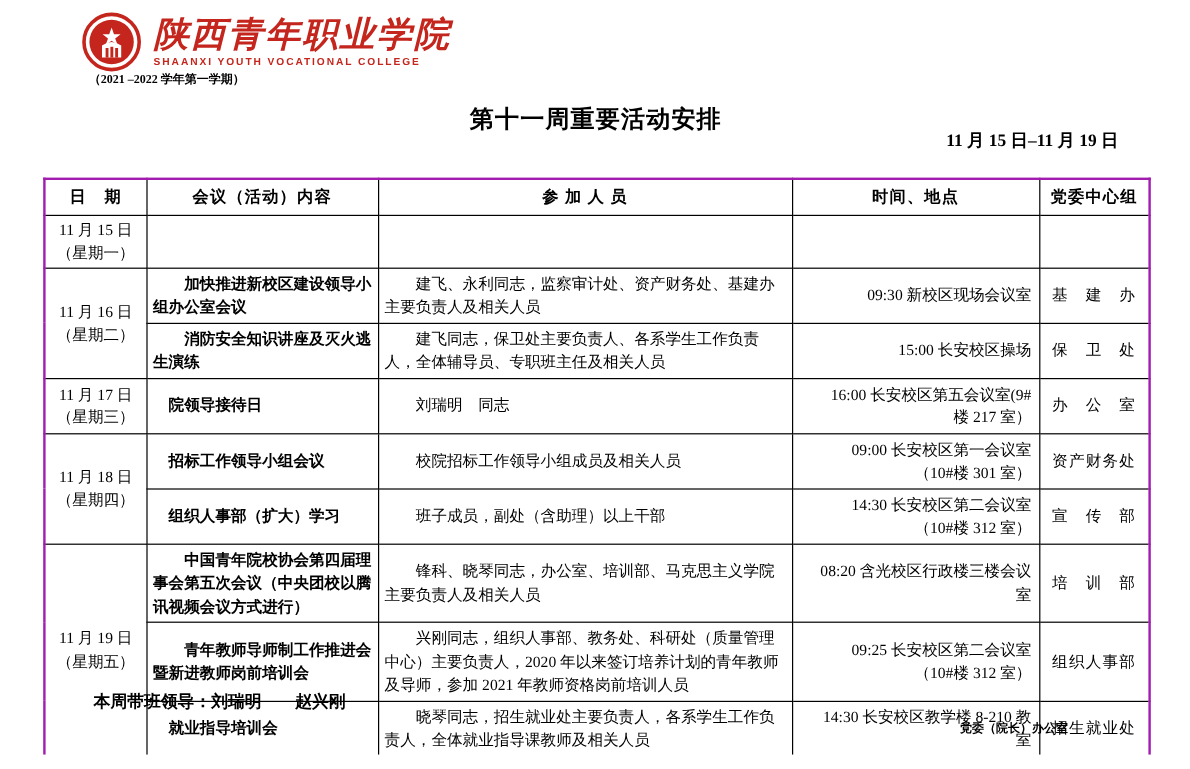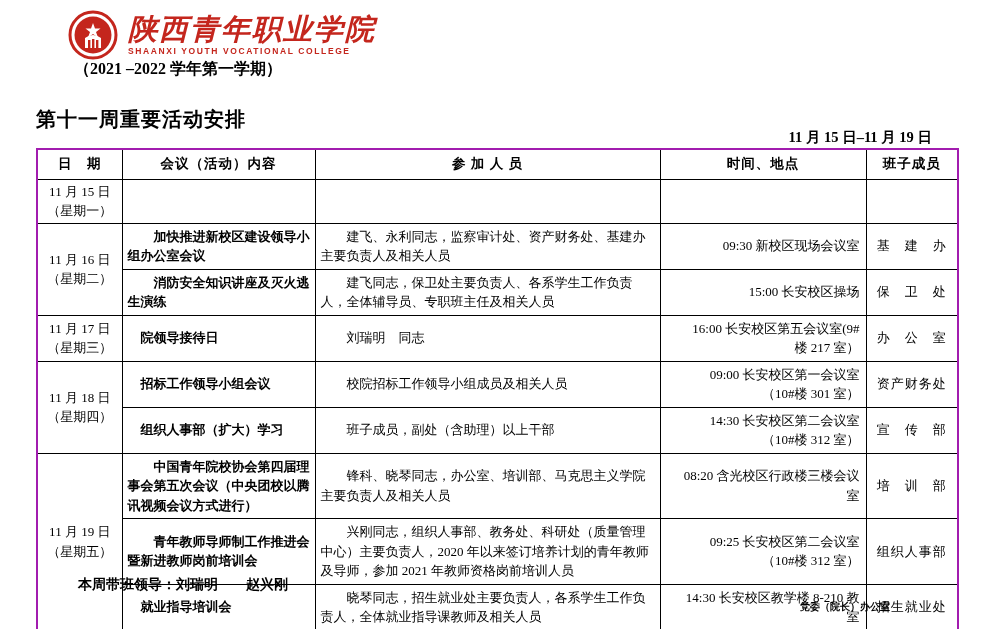--- a/index.html
+++ b/index.html
@@ -35,36 +35,35 @@
     font-family: "Liberation Sans", sans-serif;
     font-size: 8.5px;
     color: #c4261d;
     letter-spacing: 1.6px;
     margin-top: 2px;
     font-weight: bold;
   }
   .semester {
     position: absolute;
     left: 74px; top: 59px;
-    font-size: 16px;
+    font-size: 10px;
     font-weight: bold;
   }
   .doc-title {
     position: absolute;
     left: 36px; top: 86px;
     width: 921px;
-    text-align: left;
+    text-align: center;
     font-size: 20px;
     font-weight: bold;
     letter-spacing: 1px;
-    margin-top: 20px;
   }
   .date-range {
     position: absolute;
-    right: 60px; top: 128px;
+    right: 60px; top: 108px;
     font-size: 14.5px;
     font-weight: bold;
   }
   
   table.schedule {
     position: absolute;
     left: 36px; top: 148px;
     width: 921px;
     border-collapse: collapse;
     border: 2px solid #a21caf;
@@ -159,21 +158,21 @@
         <col style="width:345px">
         <col style="width:206px">
         <col style="width:92px">
     </colgroup>
     <tbody>
         <tr>
       <th class="hdr">日　期</th>
       <th class="hdr">会议（活动）内容</th>
       <th class="hdr">参 加 人 员</th>
       <th class="hdr">时间、地点</th>
-      <th class="hdr">班子成员</th>
+      <th class="hdr">党委中心组</th>
     </tr>
 
     <tr style="height:42px;">
       <td class="date-cell">
         <div>11 月 15 日</div>
         <div>（星期一）</div>
       </td>
       <td class="content-cell"></td>
       <td class="participants-cell"></td>
       <td class="time-cell"></td>

